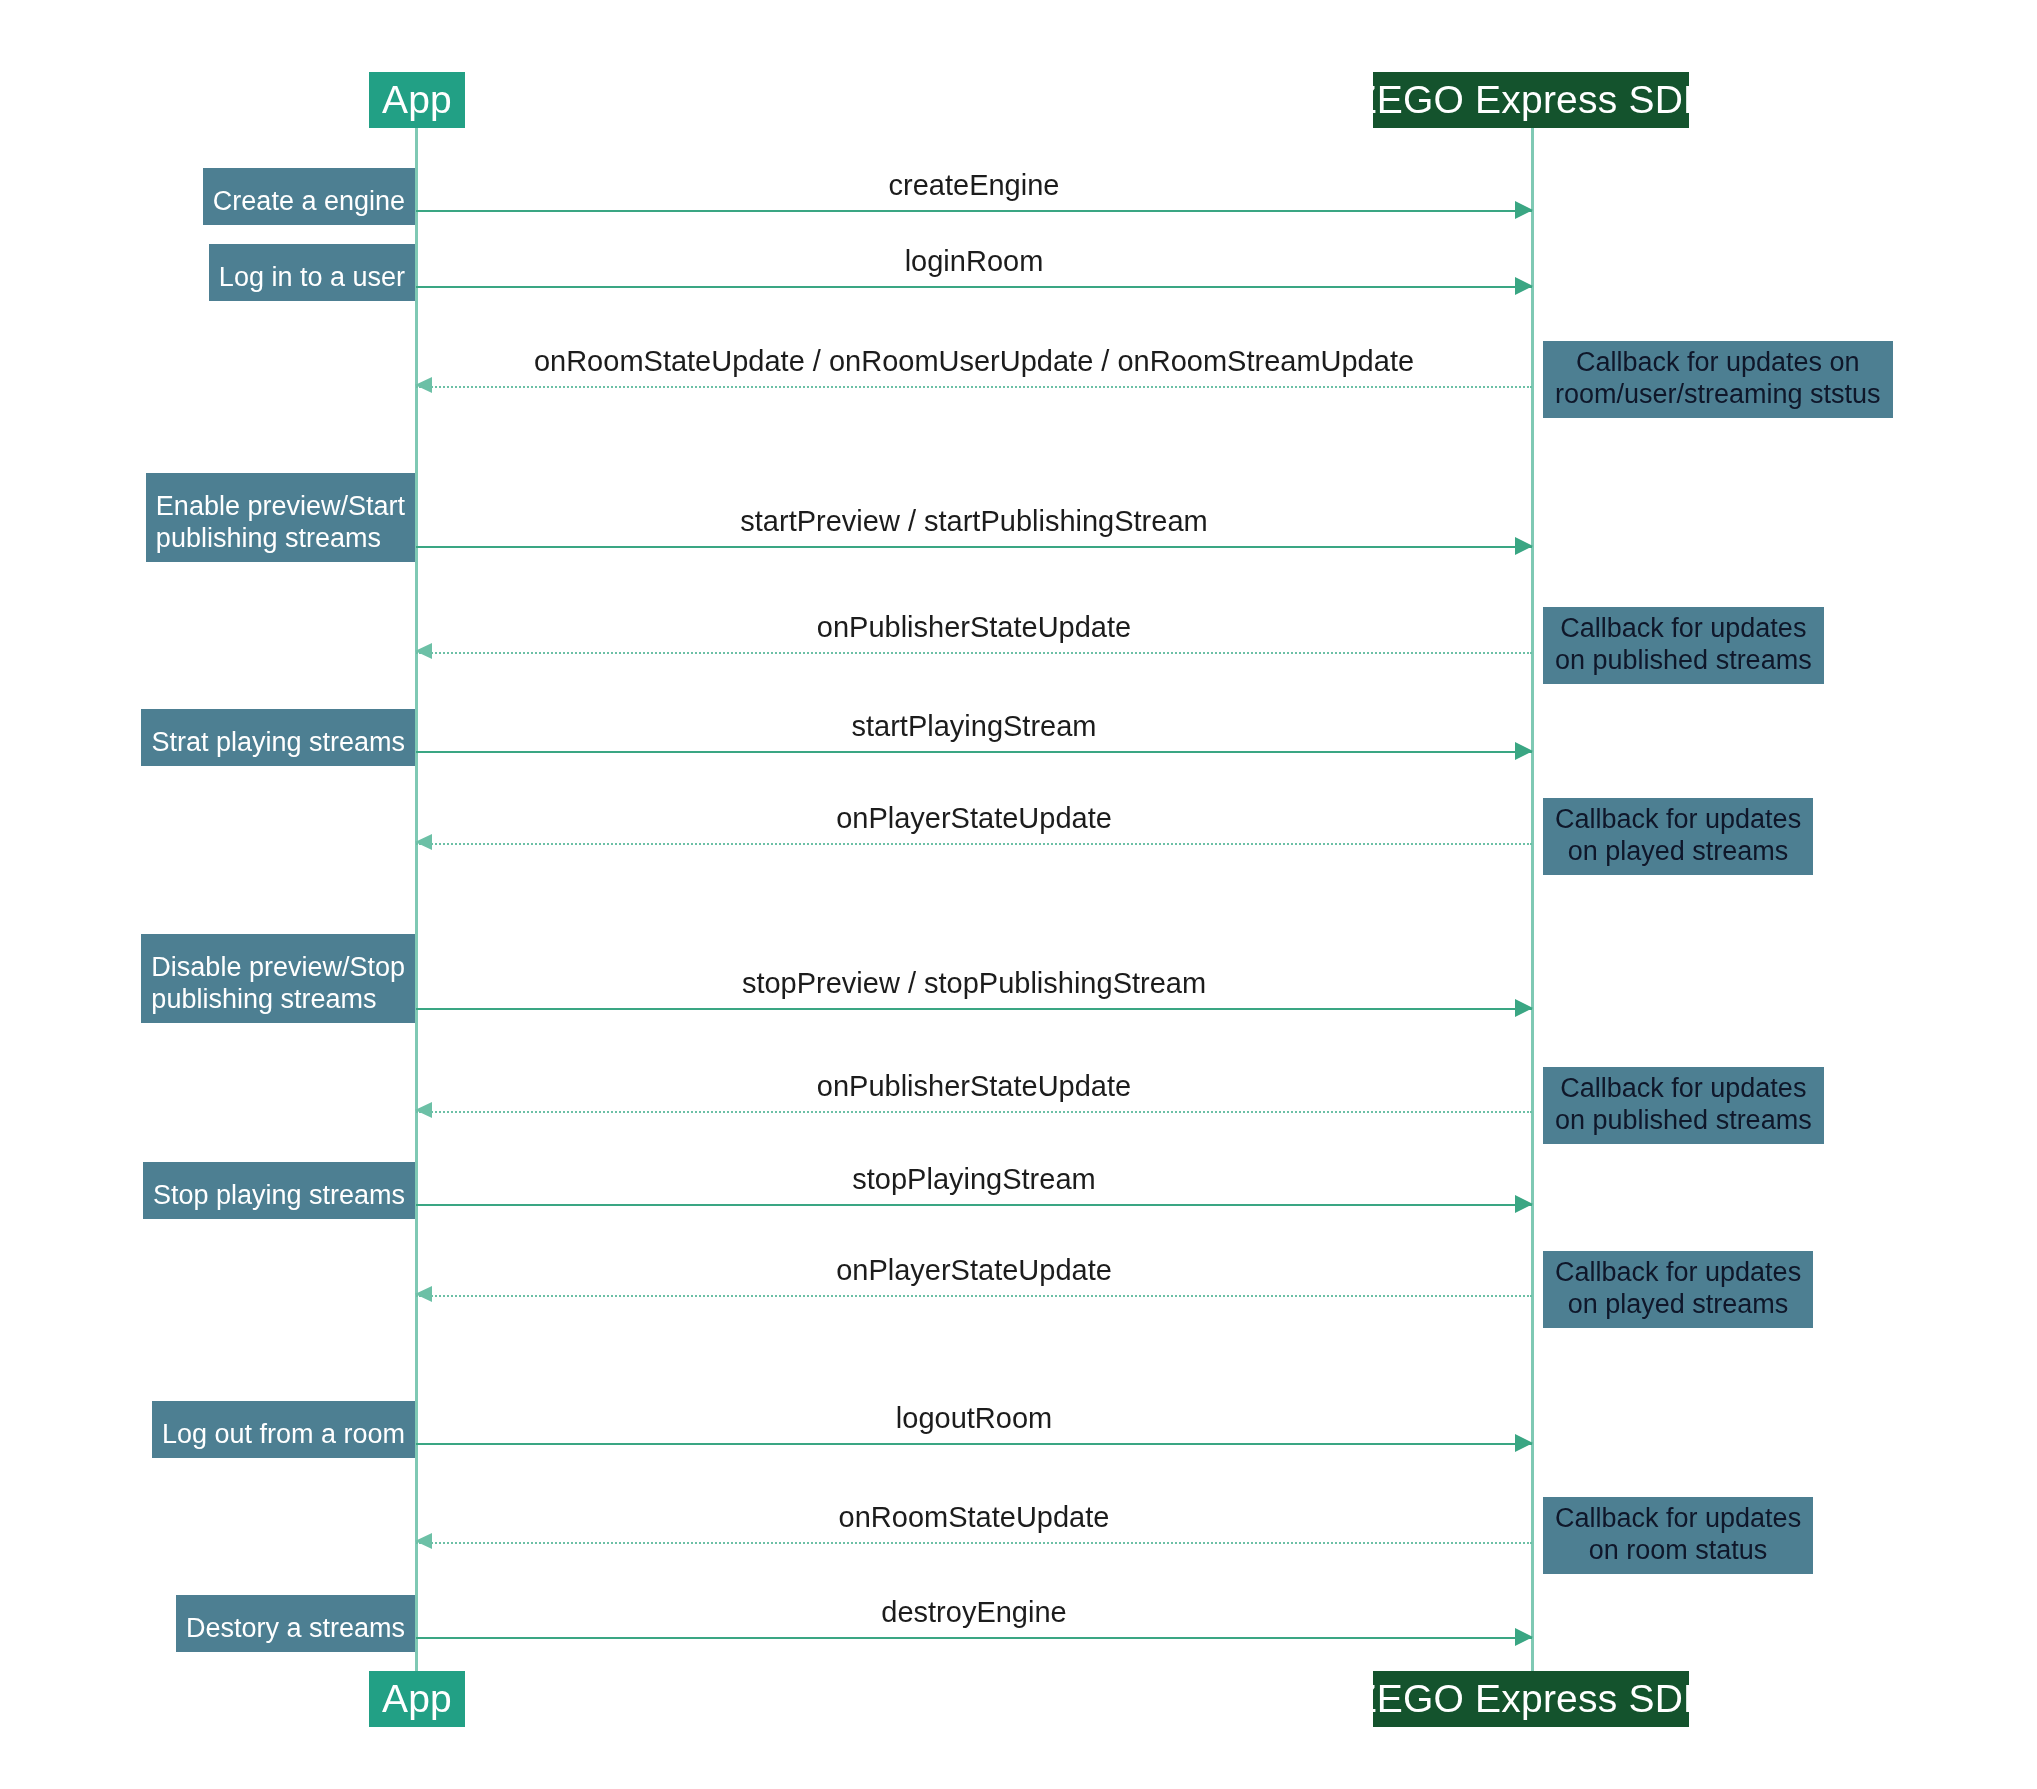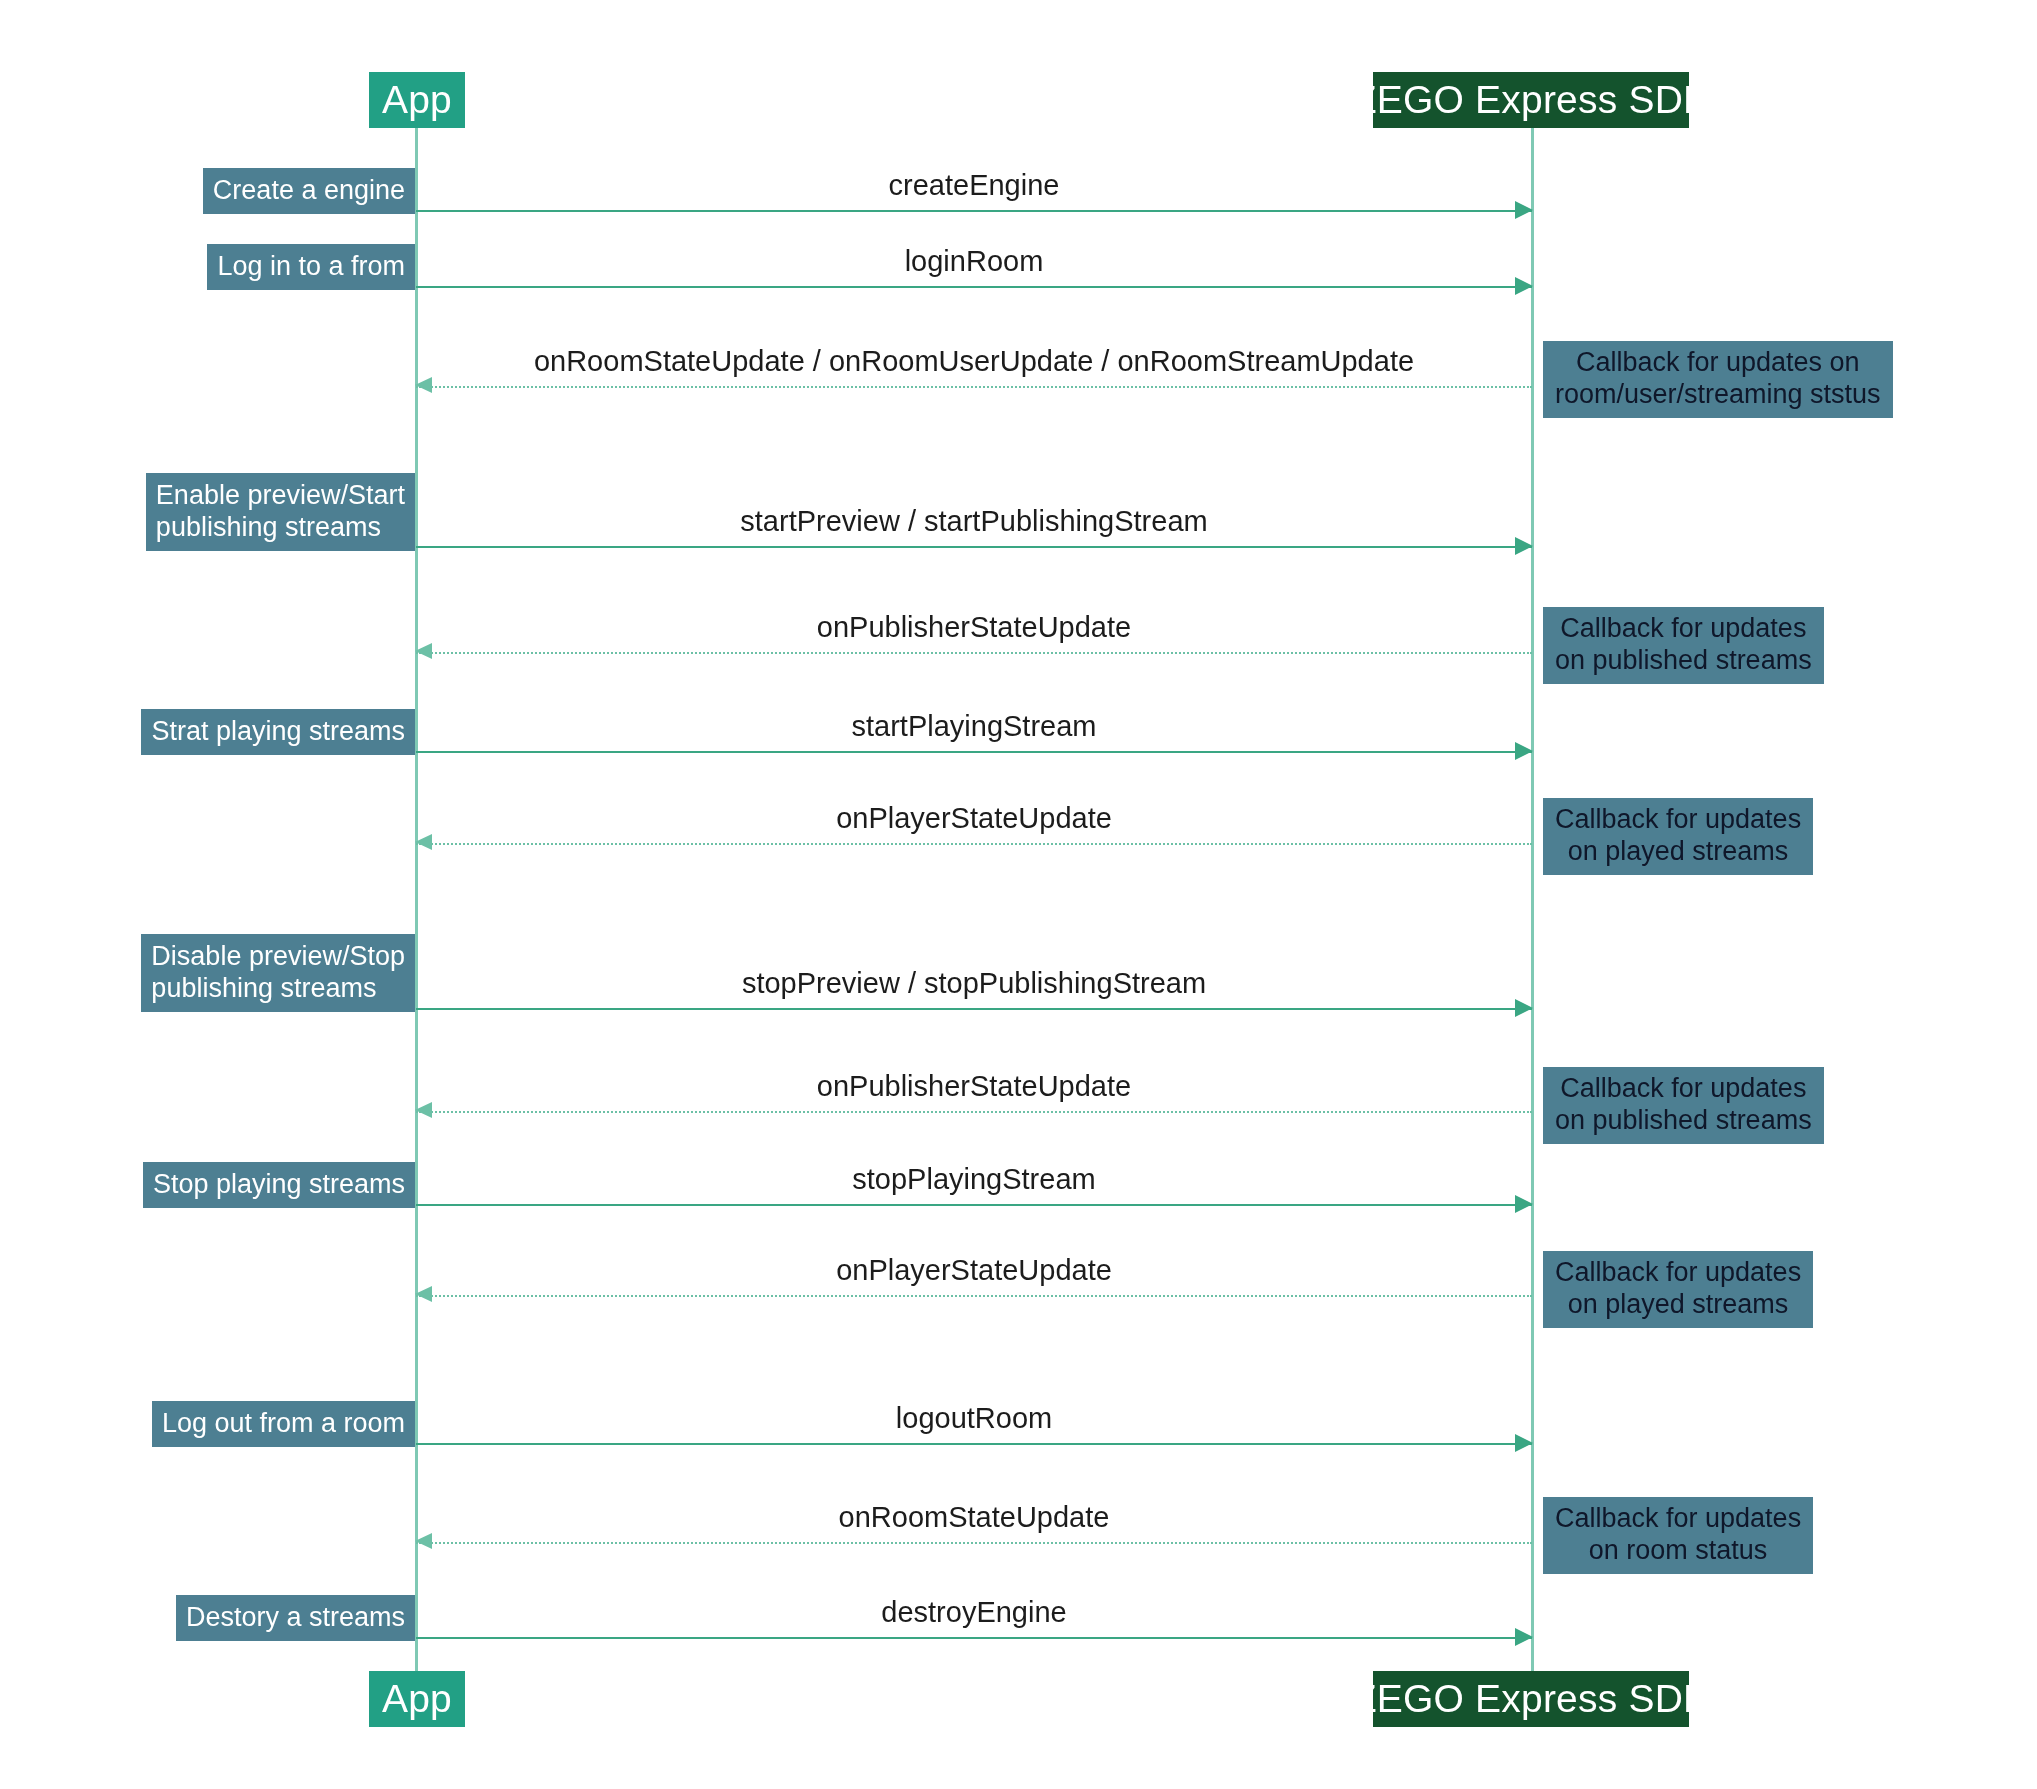--- a/index.html
+++ b/index.html
@@ -58,21 +58,21 @@
   .actor.top    { top: 72px; }
   .actor.bottom { top: 1671px; }
 
   
   .step-label {
     position: absolute;
     background: #4d7f92;
     color: #ffffff;
     font-size: 27px;
     line-height: 1.18;
-    padding: 7px 10px 7px 10px;
+    padding: 18px 10px 7px 10px;
     box-sizing: border-box;
     right: 1623px;            
     text-align: left;
     white-space: pre-line;
   }
 
   
   .callback-note {
     position: absolute;
     background: #4d7f92;
@@ -161,21 +161,21 @@
         <div class="line"></div>
         <div class="head"></div>
         <div class="label">createEngine</div>
       </div>
       <div class="step-label" style="top: 168px;">Create a engine</div>
       <div class="msg request" style="top: 286px;">
         <div class="line"></div>
         <div class="head"></div>
         <div class="label">loginRoom</div>
       </div>
-      <div class="step-label" style="top: 244px;">Log in to a from</div>
+      <div class="step-label" style="top: 244px;">Log in to a user</div>
       <div class="msg reply" style="top: 386px;">
         <div class="line"></div>
         <div class="head"></div>
         <div class="label">onRoomStateUpdate / onRoomUserUpdate / onRoomStreamUpdate</div>
       </div>
       <div class="callback-note" style="top: 341px;">Callback for updates on
 room/user/streaming ststus</div>
       <div class="msg request" style="top: 546px;">
         <div class="line"></div>
         <div class="head"></div>

